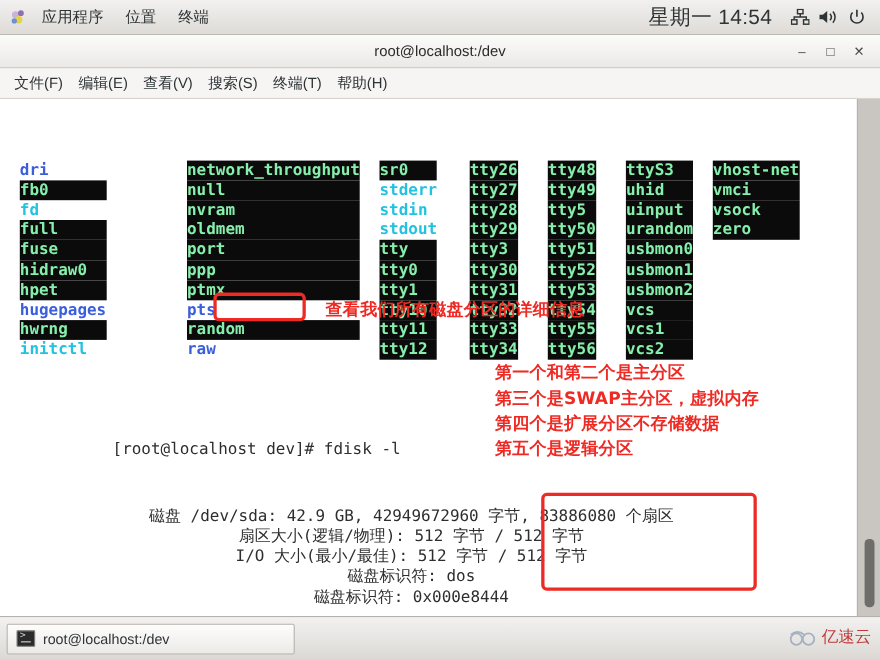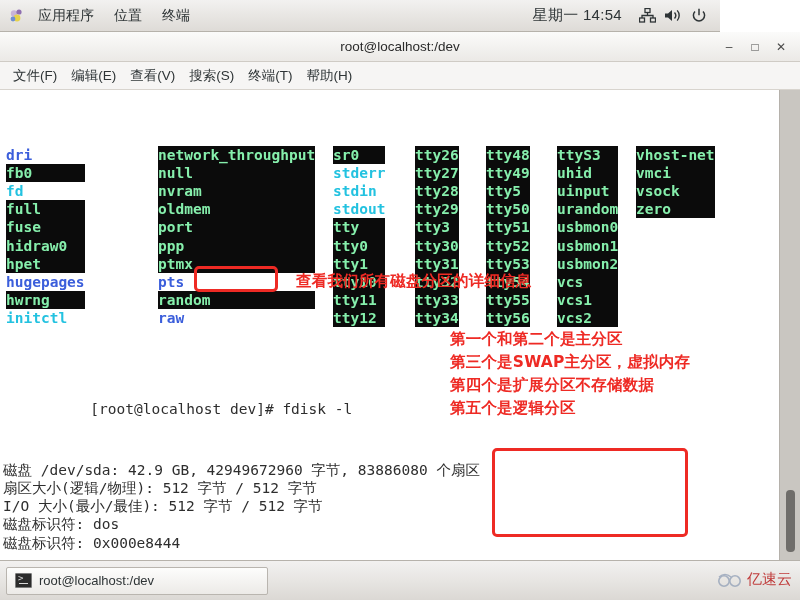--- a/index.html
+++ b/index.html
@@ -6,33 +6,33 @@
   html, body {
     width: 800px; height: 600px;
     overflow: hidden;
     background: #ffffff;
     font-family: "Liberation Sans", sans-serif;
   }
   #app { position: relative; width: 800px; height: 600px; background:#fff; }
 
   
   .top-panel {
-    position: absolute; left:0; top:0; width:720px; height:32px;
+    position: absolute; left:0; top:0; width:800px; height:32px;
     background: linear-gradient(to bottom, #f2f1f0 0%, #e8e6e3 50%, #dedbd7 100%);
     border-bottom: 1px solid #b6b2ab;
     display: flex; align-items: center;
   }
   .tp-left { display:flex; align-items:center; height:100%; }
   .tp-item {
     font-size: 14px; color:#2e3436; padding: 0 10px; height:100%;
     display:flex; align-items:center; white-space:nowrap;
   }
   .tp-logo { width:18px; height:18px; margin-left:8px; margin-right:2px; position:relative; }
   .tp-right { margin-left:auto; display:flex; align-items:center; height:100%; padding-right:8px; }
-  .tp-clock { font-size: 15px; color:#2e3436; padding:0 12px; letter-spacing:0.3px;}
+  .tp-clock { font-size: 19px; color:#2e3436; padding:0 12px; letter-spacing:0.3px;}
   .tp-icon { width:26px; height:22px; display:flex; align-items:center; justify-content:center; }
 
   
   .win {
     position:absolute; left:0; top:32px; width:800px; height:528px;
     background:#f6f5f4;
   }
   .titlebar {
     position:relative; height:30px;
     background: linear-gradient(to bottom, #fbfbfa 0%, #ebe9e6 100%);
@@ -51,21 +51,21 @@
   }
   .menu-item {
     font-size:13.5px; color:#2e3436; padding:2px 7px; white-space:nowrap;
   }
 
   
   .term-wrap {
     position:relative; height:470px; background:#ffffff; overflow:hidden;
   }
   .term {
-    position:absolute; left:0; top:0; width:724px; height:470px;
+    position:absolute; left:12px; top:0; width:724px; height:470px;
     background:#ffffff;
     font-family: "DejaVu Sans Mono", "Liberation Mono", monospace;
     font-size:14.5px; line-height:18.2px;
     color:#2e2e2e;
     padding: 1px 3px 0 3px;
     white-space:pre;
   }
   .scrollbar {
     position:absolute; right:0; top:0; width:21px; height:470px;
     background:#c9c6c1; border-left:1px solid #b5b1ab;
@@ -77,21 +77,21 @@
 
   
   .lsgrid { position:relative; height:182px; }
   .lscol { position:absolute; top:0; }
   .lsitem { display:block; height:18.2px; line-height:18.2px; white-space:pre; }
   .c-blue { color:#3b5edb; font-weight:bold; }
   .c-cyan { color:#23c2e0; font-weight:bold; }
   .c-dev  { color:#86efac; background:#0b0b0b; font-weight:bold; }
 
   .prompt-line { position:relative; height:24px; color:#2e2e2e; }
-  .out-line { display:block; white-space:pre; color:#2e2e2e; }
+  .out-line { display:block; white-space:pre; color:#2e2e2e;text-align:center; }
 
   
   .anno {
     position:absolute; color:#ee2a24;
     font-family:"DejaVu Sans", sans-serif; font-size:15.5px; font-weight:bold;
     white-space:nowrap; letter-spacing:0.2px;
   }
   .redbox {
     position:absolute; border:3px solid #ee2a24; border-radius:5px;
     pointer-events:none;

